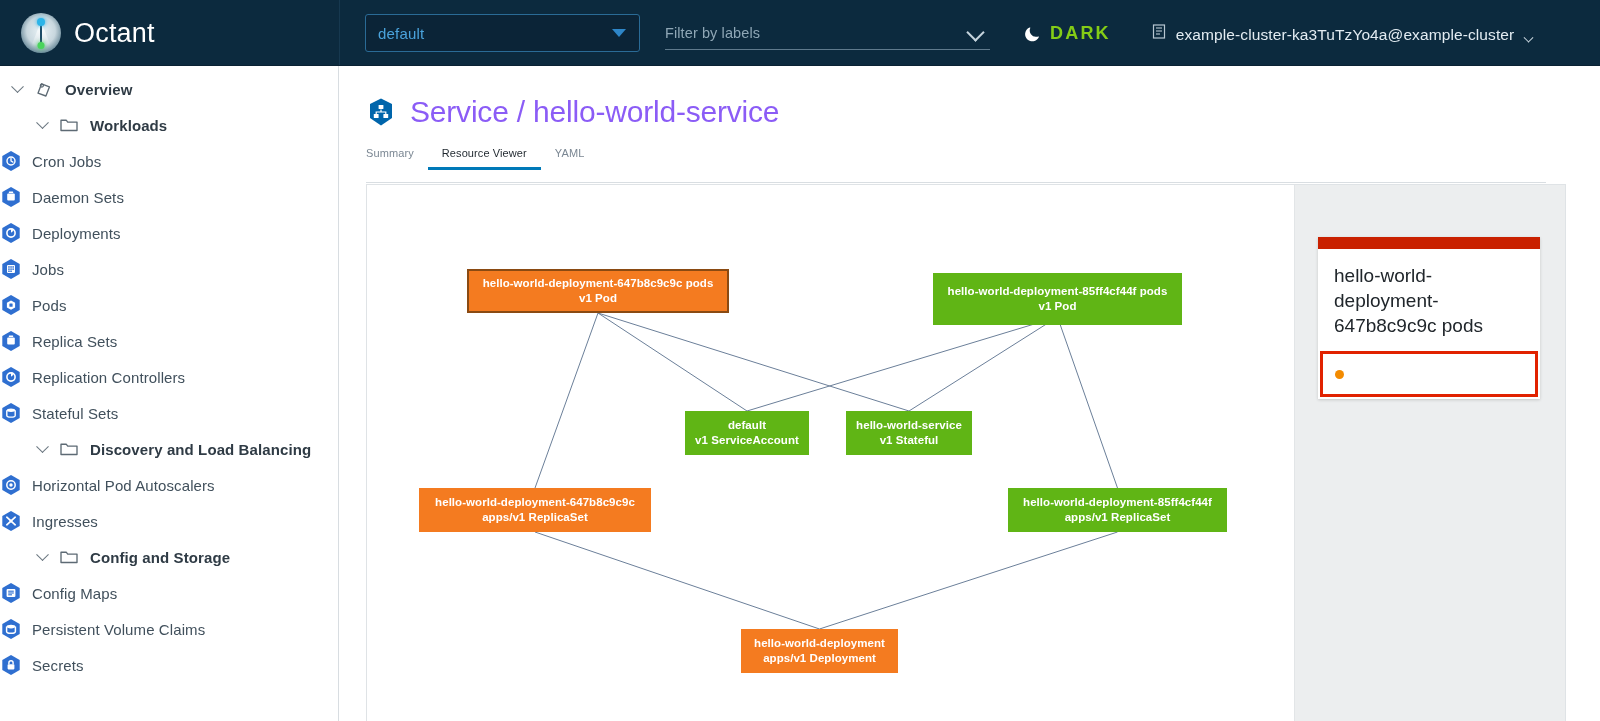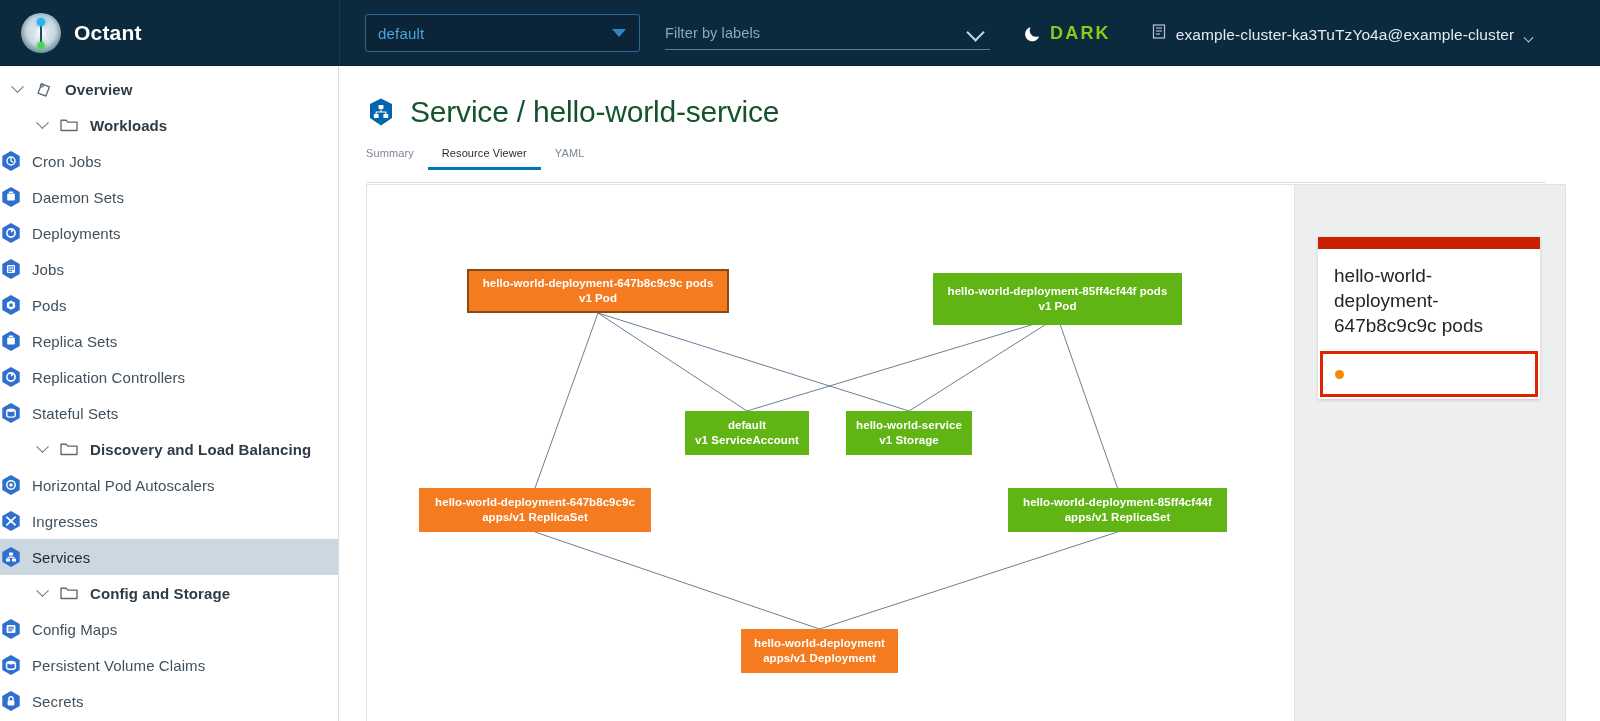--- a/index.html
+++ b/index.html
@@ -52,21 +52,21 @@
     position: absolute; left: 50%; top: 5px; transform: translateX(-50%);
     width: 8px; height: 8px; border-radius: 50%;
     background: #2bb4e8; box-shadow: 0 0 4px #2bb4e8;
   }
   .logo-mark .dot-bot {
     position: absolute; left: 50%; top: 29px; transform: translateX(-50%);
     width: 7px; height: 7px; border-radius: 50%;
     background: #49d45c; box-shadow: 0 0 4px #49d45c;
   }
   .brand-name {
-    font-size: 21px; font-weight: 700; letter-spacing: .2px; color: #ffffff;
+    font-size: 27px; font-weight: 400; letter-spacing: .2px; color: #ffffff;
   }
 
   .ns-select {
     margin-left: 25px;
     width: 275px; height: 38px;
     border: 1px solid #2a6b96; border-radius: 3px;
     background: #0b2437;
     display: flex; align-items: center;
     padding: 0 12px;
     position: relative;
@@ -173,21 +173,21 @@
     width: 1260px; height: 655px;
     background: #ffffff;
     overflow: hidden;
   }
   .page-title-row {
     display: flex; align-items: center; gap: 14px;
     padding: 29px 0 0 26px;
   }
   .page-title-row .k8s-ico { width: 30px; height: 30px; display:block; }
   .page-title {
-    font-size: 30px; font-weight: 400; color: #14532d; letter-spacing: -.2px;
+    font-size: 30px; font-weight: 400; color: #8b5cf6; letter-spacing: -.2px;
   }
 
   .tabs {
     position: relative;
     margin: 18px 0 0 26px;
     width: 1180px; height: 36px;
     display: flex; align-items: flex-start; gap: 0;
   }
   .tabs::after {
     content: ""; position: absolute; left: 0; bottom: 0;
@@ -434,30 +434,20 @@
           </svg></span>
         <span class="nav-label">Horizontal Pod Autoscalers</span>
       </div>
       <div class="nav-row lvl2">
         <span class="nav-glyph"><svg width="22" height="22" viewBox="0 0 22 22">
             <polygon points="11,1 19.7,5.9 19.7,16.1 11,21 2.3,16.1 2.3,5.9" fill="#2f6fd0"></polygon>
             <path d="M6.8 7.2l8.4 7.6M15.2 7.2l-8.4 7.6" stroke="#fff" stroke-width="1.7" stroke-linecap="round"></path>
             <circle cx="11" cy="11" r="1.5" fill="#fff"></circle>
           </svg></span>
         <span class="nav-label">Ingresses</span>
-      </div>
-      <div class="nav-row lvl2 selected">
-        <span class="nav-glyph"><svg width="22" height="22" viewBox="0 0 22 22">
-            <polygon points="11,1 19.7,5.9 19.7,16.1 11,21 2.3,16.1 2.3,5.9" fill="#2f6fd0"></polygon>
-            <rect x="9" y="6.4" width="4" height="3.2" rx=".5" fill="#fff"></rect>
-            <rect x="6" y="12.4" width="4" height="3.2" rx=".5" fill="#fff"></rect>
-            <rect x="12" y="12.4" width="4" height="3.2" rx=".5" fill="#fff"></rect>
-            <path d="M11 9.8v1.5M8 12.2v-1h6v1" stroke="#fff" stroke-width="1.1" fill="none"></path>
-          </svg></span>
-        <span class="nav-label">Services</span>
       </div>
       <div class="nav-row lvl1">
         <span class="twisty">
           <i></i>
         </span>
         <span class="nav-glyph"><svg width="22" height="22" viewBox="0 0 22 22">
             <path d="M3 6.2h5.2l1.5 1.9H19v8.4H3z" fill="none" stroke="#5d6a74" stroke-width="1.35" stroke-linejoin="round"></path>
           </svg></span>
         <span class="nav-label">Config and Storage</span>
       </div>
@@ -534,21 +524,21 @@
           <div class="node ok" style="left: 566px; top: 88px; width: 249px; height: 52px;">
             <span class="n-title">hello-world-deployment-85ff4cf44f pods</span>
             <span class="n-kind">v1 Pod</span>
           </div>
           <div class="node ok" style="left: 318px; top: 226px; width: 124px; height: 44px;">
             <span class="n-title">default</span>
             <span class="n-kind">v1 ServiceAccount</span>
           </div>
           <div class="node ok" style="left: 479px; top: 226px; width: 126px; height: 44px;">
             <span class="n-title">hello-world-service</span>
-            <span class="n-kind">v1 Storage</span>
+            <span class="n-kind">v1 Stateful</span>
           </div>
           <div class="node warn" style="left: 52px; top: 303px; width: 232px; height: 44px;">
             <span class="n-title">hello-world-deployment-647b8c9c9c</span>
             <span class="n-kind">apps/v1 ReplicaSet</span>
           </div>
           <div class="node ok" style="left: 641px; top: 303px; width: 219px; height: 44px;">
             <span class="n-title">hello-world-deployment-85ff4cf44f</span>
             <span class="n-kind">apps/v1 ReplicaSet</span>
           </div>
           <div class="node warn" style="left: 374px; top: 444px; width: 157px; height: 44px;">

